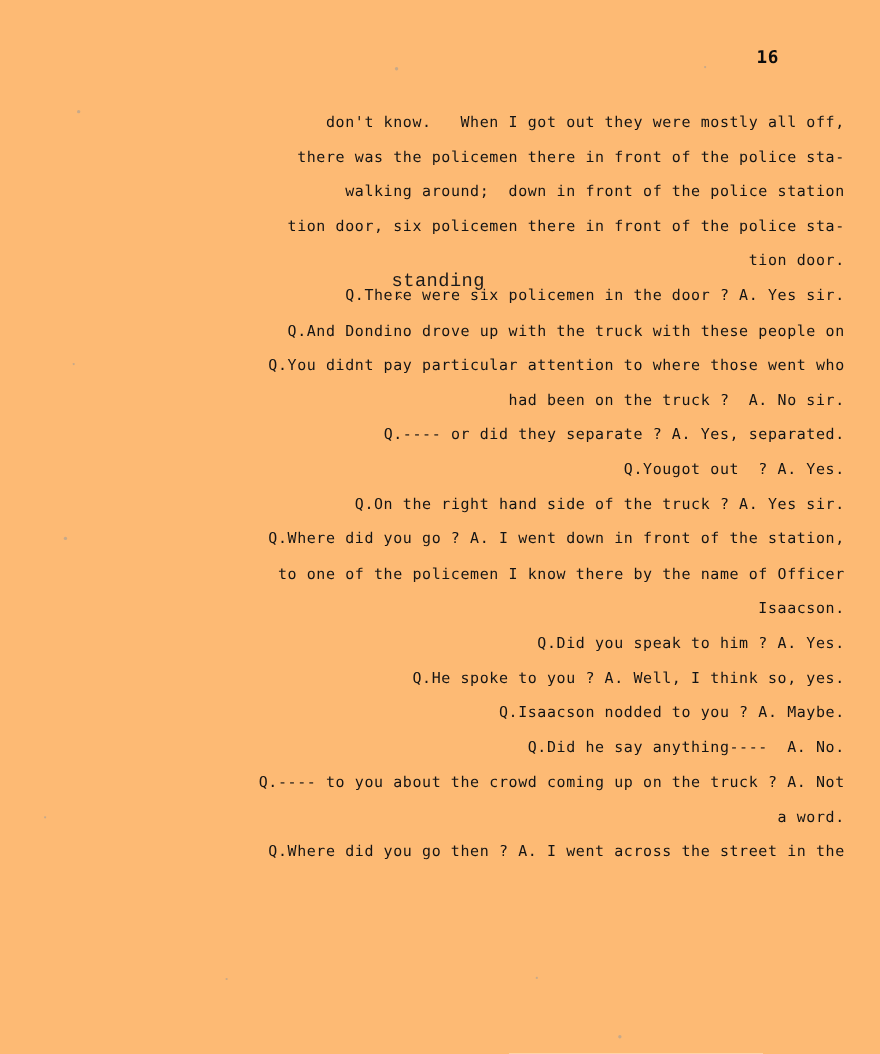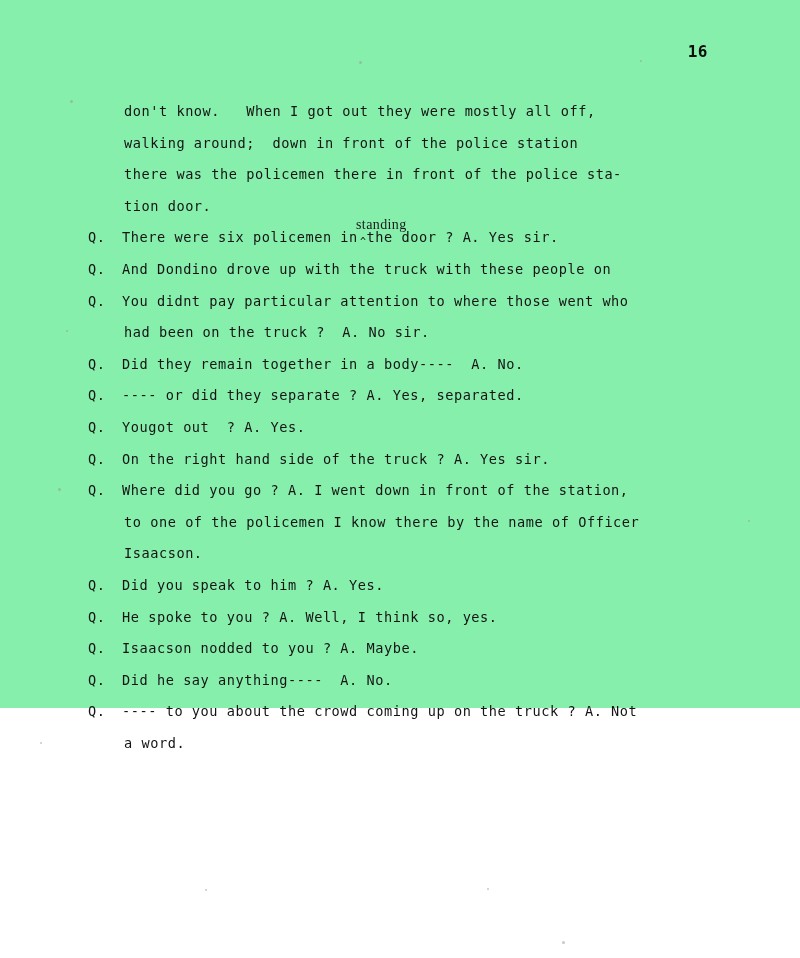--- a/index.html
+++ b/index.html
@@ -12,22 +12,23 @@
     height: 958px;
     position: relative;
     font-family: "DejaVu Sans Mono", monospace;
     color: #111111;
     overflow: hidden;
   }
 
   .page {
     position: relative;
     width: 800px;
-    height: 708px;
-    background: #86efac;
+    height: 958px;
+    background: #fdba74;
+    text-align: right;
   }
 
   
   .speck {
     position: absolute;
     background: #9a9a9a;
     border-radius: 50%;
     opacity: .55;
   }
 
@@ -69,22 +70,22 @@
   .q-cont      { padding-left: 36px; }   
 
   .qmark {
     display: inline-block;
     width: 34px;
   }
 
   
   .interline {
     position: absolute;
-    font-family: Liberation Serif, serif;
-    font-size: 14px;
+    font-family: Liberation Mono, monospace;
+    font-size: 17px;
     letter-spacing: 0.4px;
     color: #1a1a1a;
     top: -13px;
     left: 268px;
     white-space: pre;
   }
   .caret {
     position: absolute;
     top: 4px;
     left: 272px;
@@ -107,41 +108,39 @@
   <div class="speck" style="left:205px; top:889px;  width:2px; height:2px;"></div>
   <div class="speck" style="left:487px; top:888px;  width:2px; height:2px;"></div>
   <div class="speck" style="left:748px; top:520px;  width:2px; height:2px;"></div>
 
   <div class="page-number">16</div>
 
   <div class="body-text">
 
     <div class="para">
       <div class="line indent-cont">don't know.   When I got out they were mostly all off,</div>
+      <div class="line indent-cont">there was the policemen there in front of the police sta-</div>
       <div class="line indent-cont">walking around;  down in front of the police station</div>
-      <div class="line indent-cont">there was the policemen there in front of the police sta-</div>
+      <div class="line indent-cont">tion door, six policemen there in front of the police sta-</div>
       <div class="line indent-cont">tion door.</div>
     </div>
 
     <div class="para">
       <div class="line q-line"><span class="qmark">Q.</span><span>There were six policemen in the door ? A. Yes sir.</span><span class="interline">standing</span><span class="caret">^</span></div>
     </div>
 
     <div class="para">
       <div class="line q-line"><span class="qmark">Q.</span><span>And Dondino drove up with the truck with these people on</span></div>
     </div>
 
     <div class="para">
       <div class="line q-line"><span class="qmark">Q.</span><span>You didnt pay particular attention to where those went who</span></div>
       <div class="line q-cont">had been on the truck ?  A. No sir.</div>
     </div>
 
-    <div class="para">
-      <div class="line q-line"><span class="qmark">Q.</span><span>Did they remain together in a body----  A. No.</span></div>
-    </div>
 
     <div class="para">
       <div class="line q-line"><span class="qmark">Q.</span><span>---- or did they separate ? A. Yes, separated.</span></div>
     </div>
 
     <div class="para">
       <div class="line q-line"><span class="qmark">Q.</span><span>Yougot out  ? A. Yes.</span></div>
     </div>
 
     <div class="para">
@@ -169,15 +168,18 @@
 
     <div class="para">
       <div class="line q-line"><span class="qmark">Q.</span><span>Did he say anything----  A. No.</span></div>
     </div>
 
     <div class="para">
       <div class="line q-line"><span class="qmark">Q.</span><span>---- to you about the crowd coming up on the truck ? A. Not</span></div>
       <div class="line q-cont">a word.</div>
     </div>
 
+    <div class="para">
+      <div class="line q-line"><span class="qmark">Q.</span><span>Where did you go then ? A. I went across the street in the</span></div>
+    </div>
 
   </div>
 </div>
 
 </body></html>

